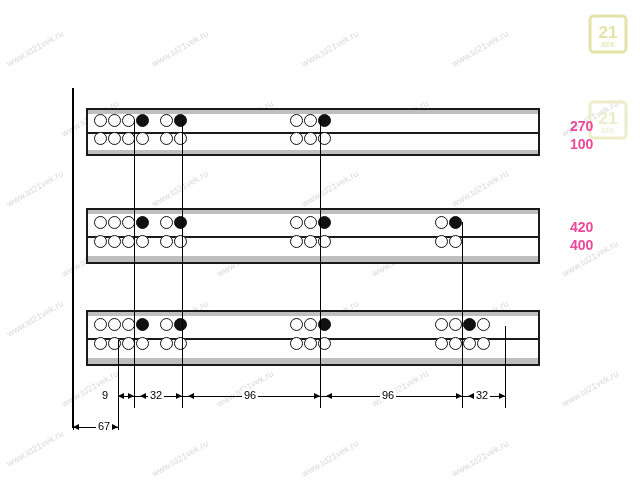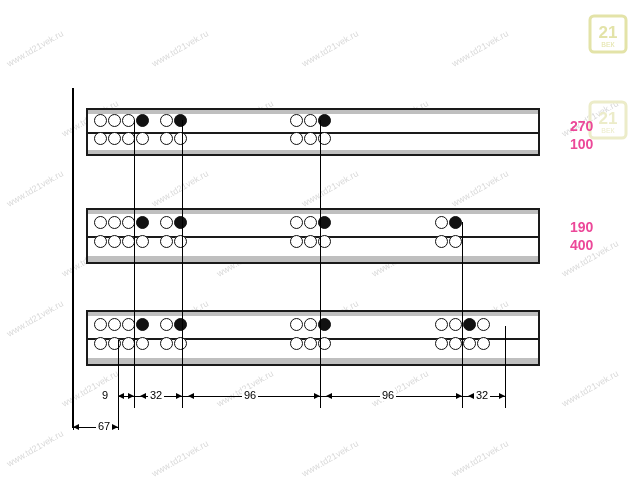--- a/index.html
+++ b/index.html
@@ -271,21 +271,21 @@
   <div class="holes" style="left:290px; top:235px;">
     <div class="hole"></div>
     <div class="hole"></div>
     <div class="hole"></div>
   </div>
   <div class="holes" style="left:435px; top:235px;">
     <div class="hole"></div>
     <div class="hole"></div>
   </div>
   <div class="size-group" style="left:570px; top:218px;">
-    <div>190</div>
+    <div>420</div>
     <div>400</div>
   </div>
 
   <div class="rail" style="left:86px; top:310px; width:454px; height:56px;">
     <div class="band" style="top:0px; height:4px;"></div>
     <div class="mid-line" style="top:26px;"></div>
     <div class="band" style="bottom:0px; height:6px;"></div>
   </div>
   <div class="holes" style="left:94px; top:318px;">
     <div class="hole"></div>

